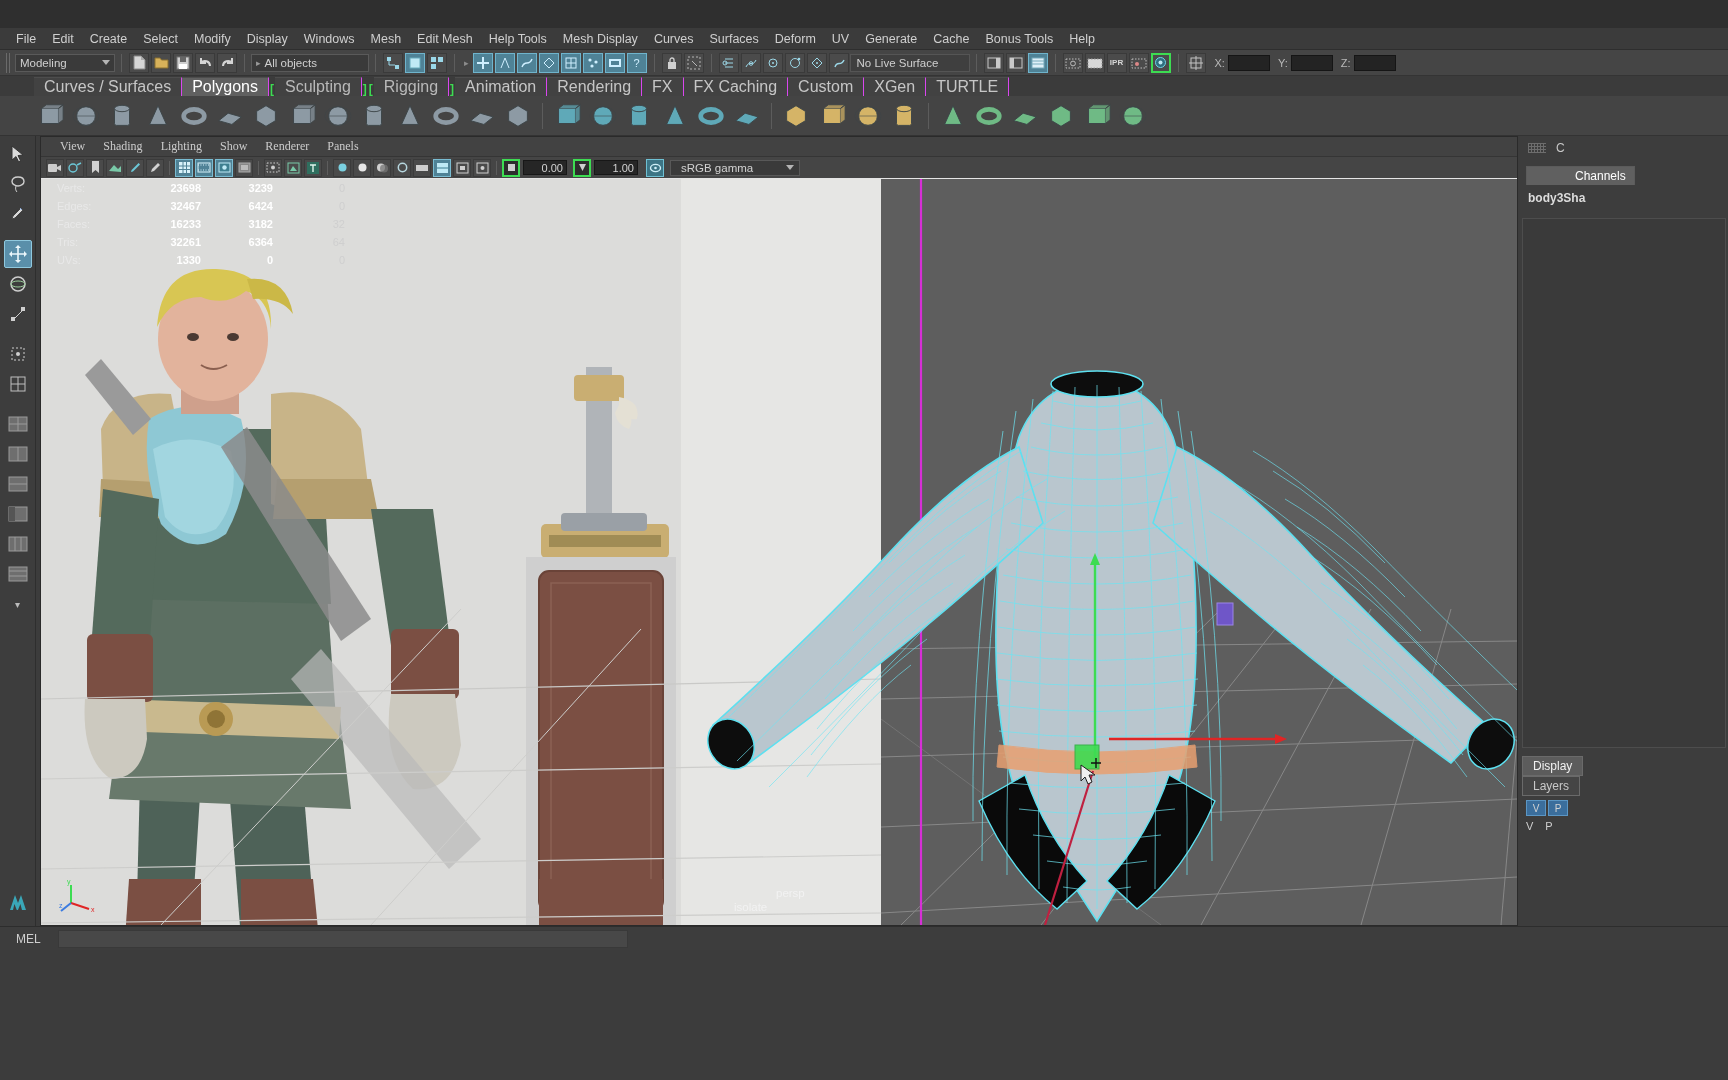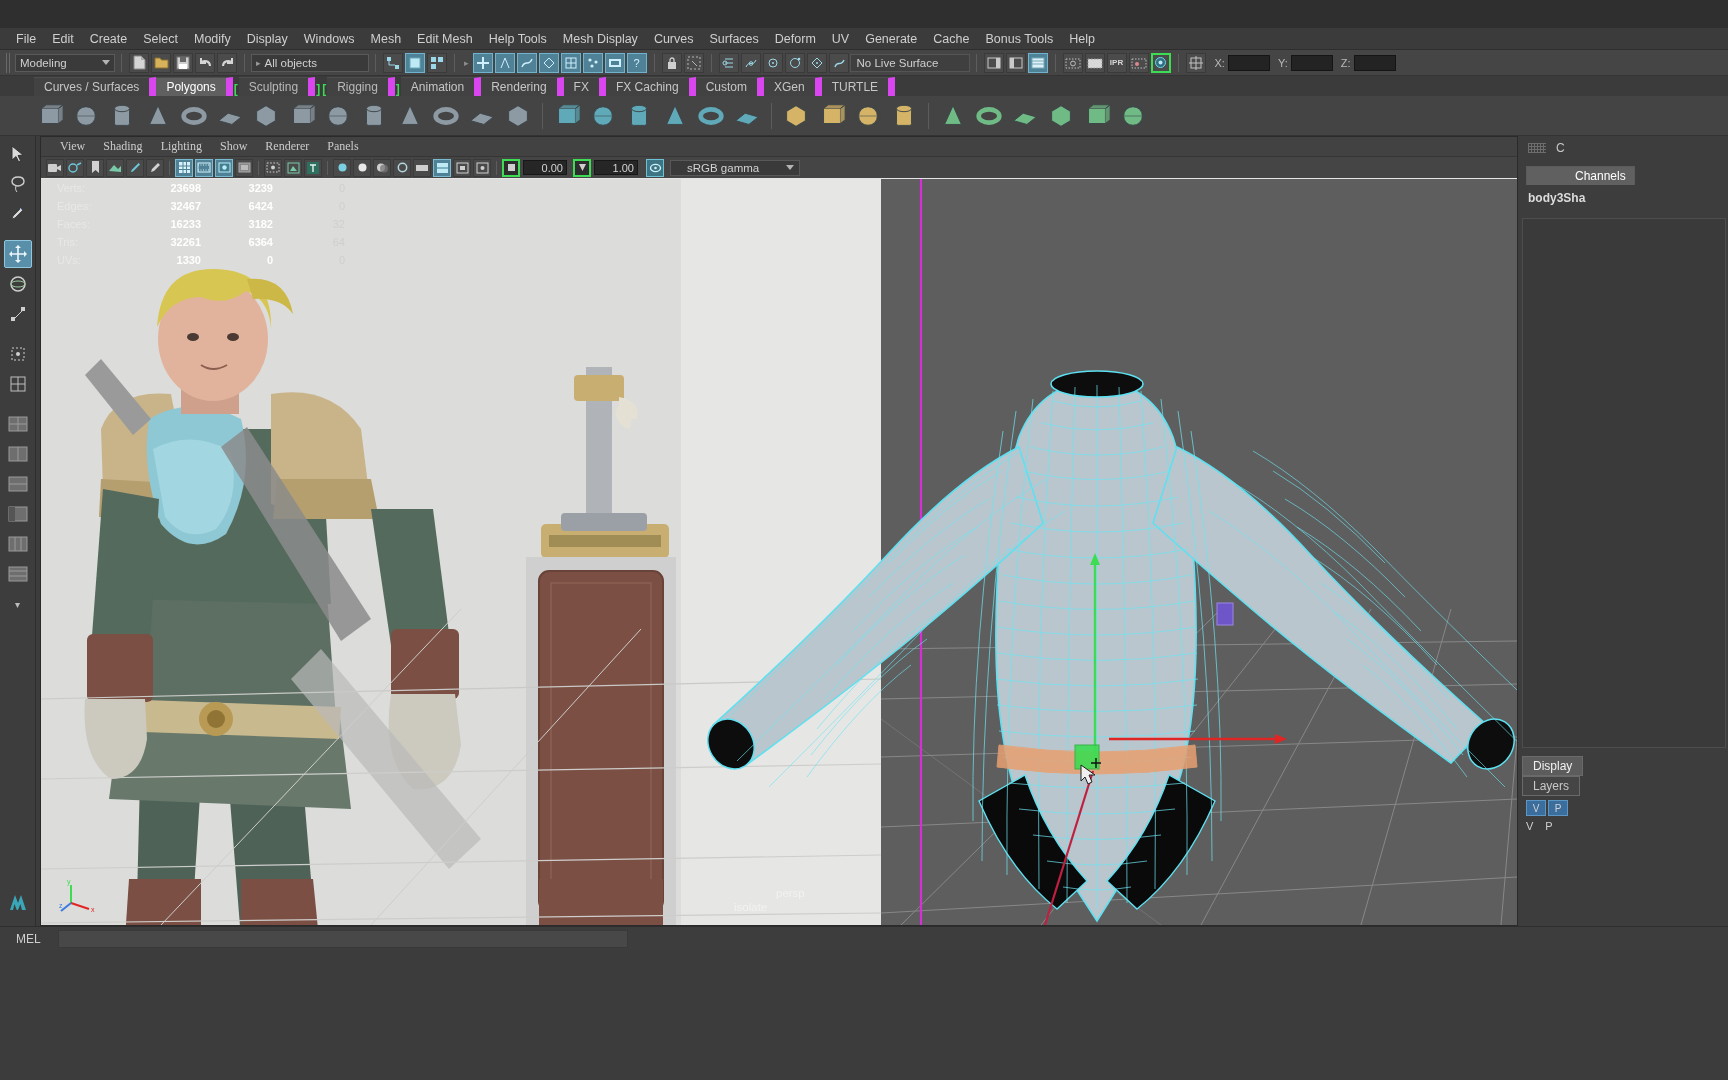--- a/index.html
+++ b/index.html
@@ -60,23 +60,23 @@
     height:18px; min-width:120px; background:#3f3f3f; border:1px solid #555;
     display:flex; align-items:center; padding:0 6px; font-size:11.5px; color:#cfcfcf;
   }
 
   
   .shelftabs {
     position:absolute; left:0; top:76px; width:1728px; height:20px;
     background:#3b3b3b; display:flex; align-items:flex-end; padding-left:34px;
   }
   .stab {
-    height:19px; padding:0 10px; font-size:12px; color:#c6c6c6;
+    height:19px; padding:0 10px; font-size:16px; color:#c6c6c6;
     display:flex; align-items:center; background:#424242;
-    border-right:7px solid #d946ef; border-top:1px solid #4d4d4d;
+    border-right:1px solid #d946ef; border-top:1px solid #4d4d4d;
   }
   .stab.active { background:#606060; color:#fff; }
   .stab.brk { color:#b9b9b9; }
   .brkmark { color:#3ddc52; font-weight:bold; padding:0 1px; }
 
   
   .shelfrow {
     position:absolute; left:0; top:96px; width:1728px; height:40px;
     background:#444444; display:flex; align-items:center; padding-left:34px;
     border-bottom:1px solid #333;
@@ -113,21 +113,21 @@
         justify-content:center; font-size:10px; color:#ccc; background:#4a4a4a;
         border:1px solid #3b3b3b; }
   .vt.on { background:#4f8296; border-color:#79bcd2; }
   .numfield {
     width:44px; height:15px; background:#262626; border:1px solid #171717;
     color:#d2d2d2; font-size:11px; display:flex; align-items:center;
     justify-content:flex-end; padding-right:3px; margin-left:2px;
   }
   .gammasel {
     height:16px; width:130px; background:#3a3a3a; border:1px solid #585858;
-    display:flex; align-items:center; padding-left:16px; font-size:11.5px;
+    display:flex; align-items:center; padding-left:10px; font-size:11.5px;
     color:#d2d2d2; margin-left:5px; position:relative;
   }
 
   
   .canvas { position:absolute; left:0; top:42px; width:1476px; height:746px; overflow:hidden; }
   .refplate {
     position:absolute; left:0; top:0; width:840px; height:746px;
     background:#d9d9d7;
   }
   .grid3d {

